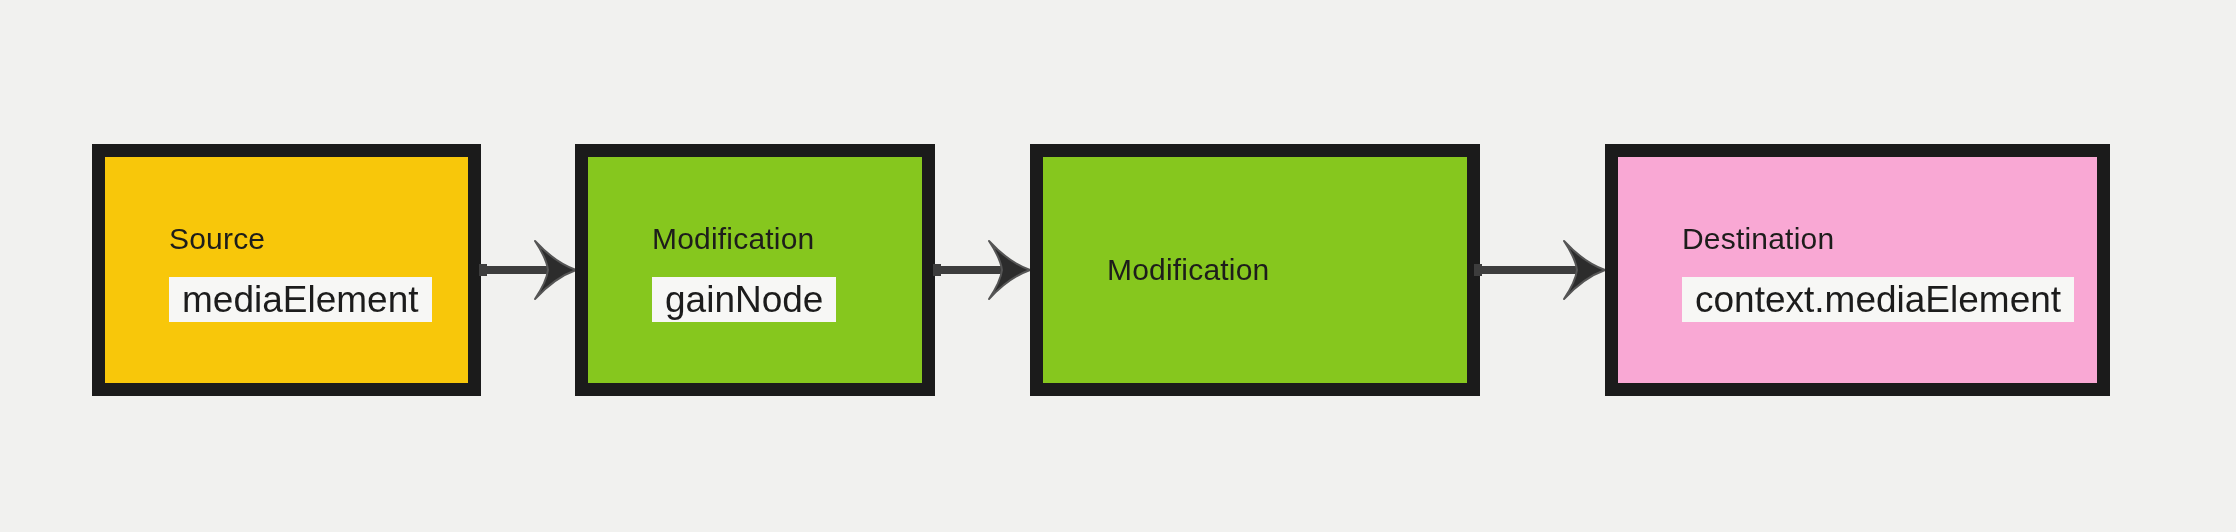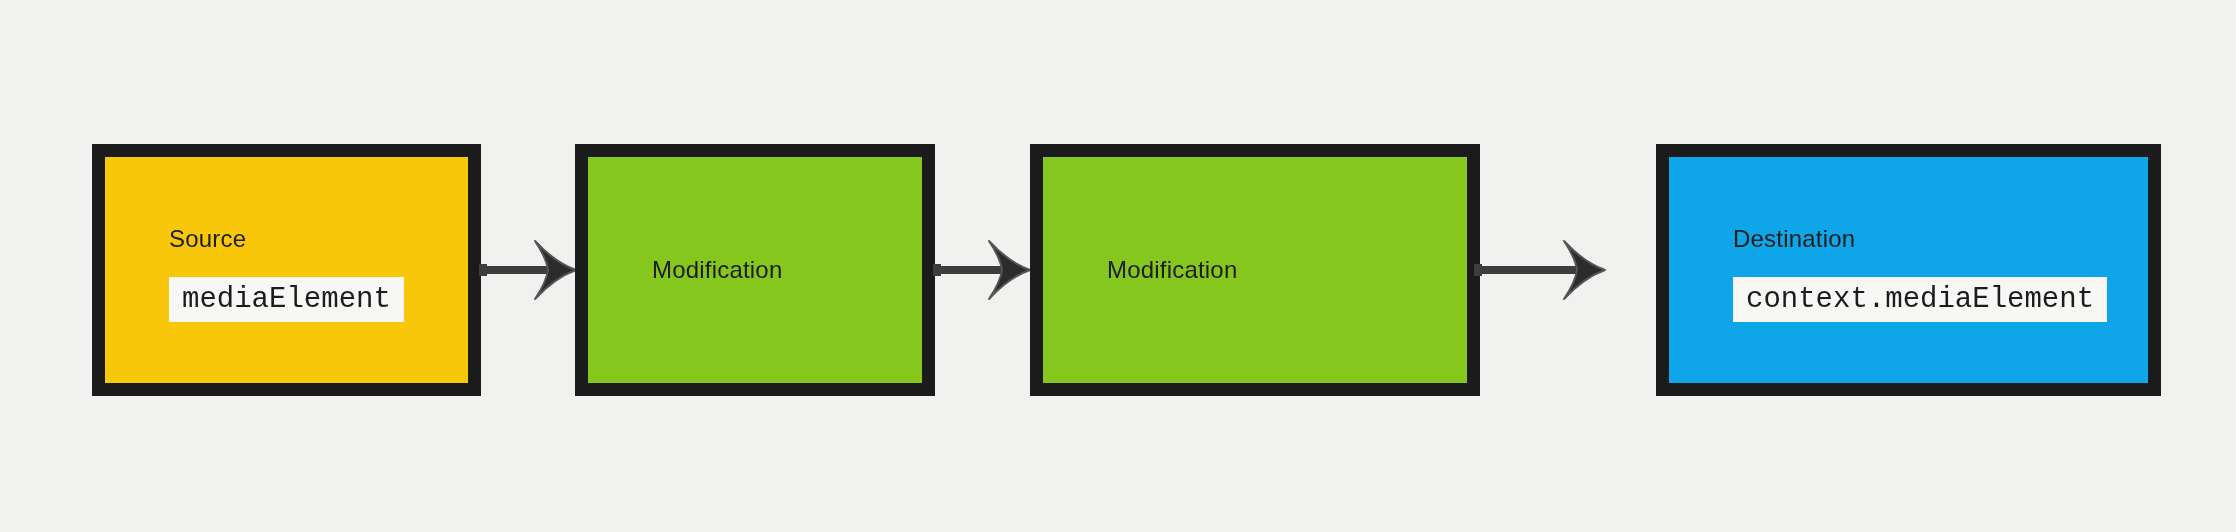--- a/index.html
+++ b/index.html
@@ -25,29 +25,29 @@
     border: 13px solid #1b1b1b;
     display: flex;
     flex-direction: column;
     justify-content: center;
     align-items: flex-start;
     row-gap: 18px;
     padding-left: 64px;
     padding-right: 20px;
   }
   .node-title {
-    font-size: 24px;
+    font-size: 30px;
     line-height: 40px;
     color: #1d1d1b;
     letter-spacing: 0.2px;
     white-space: nowrap;
   }
   .node-code {
-    font-family: Liberation Mono, monospace;
-    font-size: 29px;
+    font-family: Liberation Sans, sans-serif;
+    font-size: 37px;
     line-height: 33px;
     color: #1c1c1c;
     background: #f7f7f5;
     padding: 6px 13px;
     white-space: nowrap;
   }
   .arrow {
     position: absolute;
     top: 238px;
     display: block;
@@ -71,38 +71,39 @@
   </div>
 
   <svg class="arrow" style="left:479px;" width="100" height="64" viewBox="0 0 100 64" aria-hidden="true">
     <rect class="shaft" x="0" y="26" width="8" height="12"></rect>
     <rect class="shaft" x="0" y="28" width="74" height="8"></rect>
     <path class="head" d="M97 32 C 83 27 68 16 56 3 C 64 15 68 24 69 32 C 68 40 64 49 56 61 C 68 48 83 37 97 32 Z"></path>
   </svg>
 
   <div class="node" style="left: 575px; width: 360px; background-color: rgb(134, 199, 30);">
     <div class="node-title">Modification</div>
+    <code class="node-code">gainNode</code>
   </div>
 
   <svg class="arrow" style="left:933px;" width="100" height="64" viewBox="0 0 100 64" aria-hidden="true">
     <rect class="shaft" x="0" y="26" width="8" height="12"></rect>
     <rect class="shaft" x="0" y="28" width="74" height="8"></rect>
     <path class="head" d="M97 32 C 83 27 68 16 56 3 C 64 15 68 24 69 32 C 68 40 64 49 56 61 C 68 48 83 37 97 32 Z"></path>
   </svg>
 
   <div class="node" style="left: 1030px; width: 450px; background-color: rgb(134, 199, 30);">
     <div class="node-title">Modification</div>
   </div>
 
   <svg class="arrow" style="left:1474px;" width="134" height="64" viewBox="0 0 134 64" aria-hidden="true">
     <rect class="shaft" x="0" y="26" width="8" height="12"></rect>
     <rect class="shaft" x="0" y="28" width="108" height="8"></rect>
     <g transform="translate(34 0)">
       <path class="head" d="M97 32 C 83 27 68 16 56 3 C 64 15 68 24 69 32 C 68 40 64 49 56 61 C 68 48 83 37 97 32 Z"></path>
     </g>
   </svg>
 
-  <div class="node" style="left: 1656px; width: 505px; background-color: #0ea5e9;">
+  <div class="node" style="left: 1605px; width: 505px; background-color: #f9a8d4;">
     <div class="node-title">Destination</div>
     <code class="node-code">context.mediaElement</code>
   </div>
 
 </div>
 
 </body></html>

